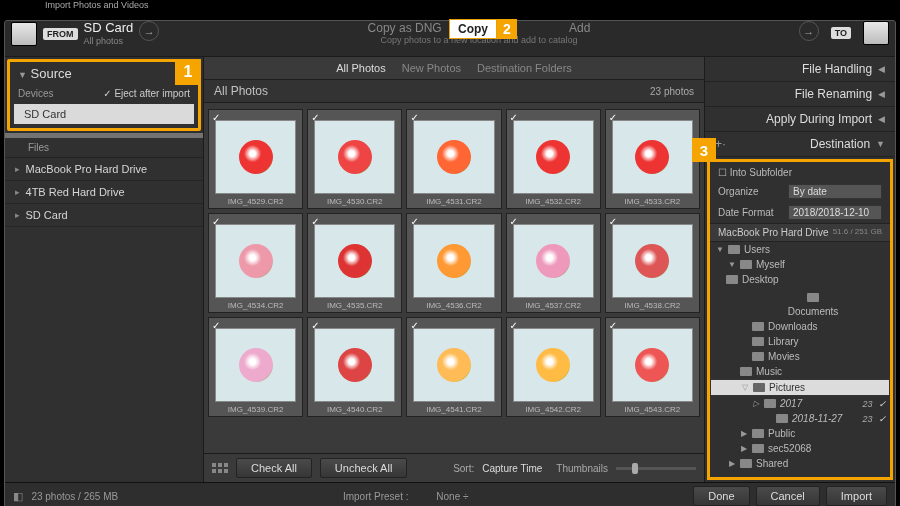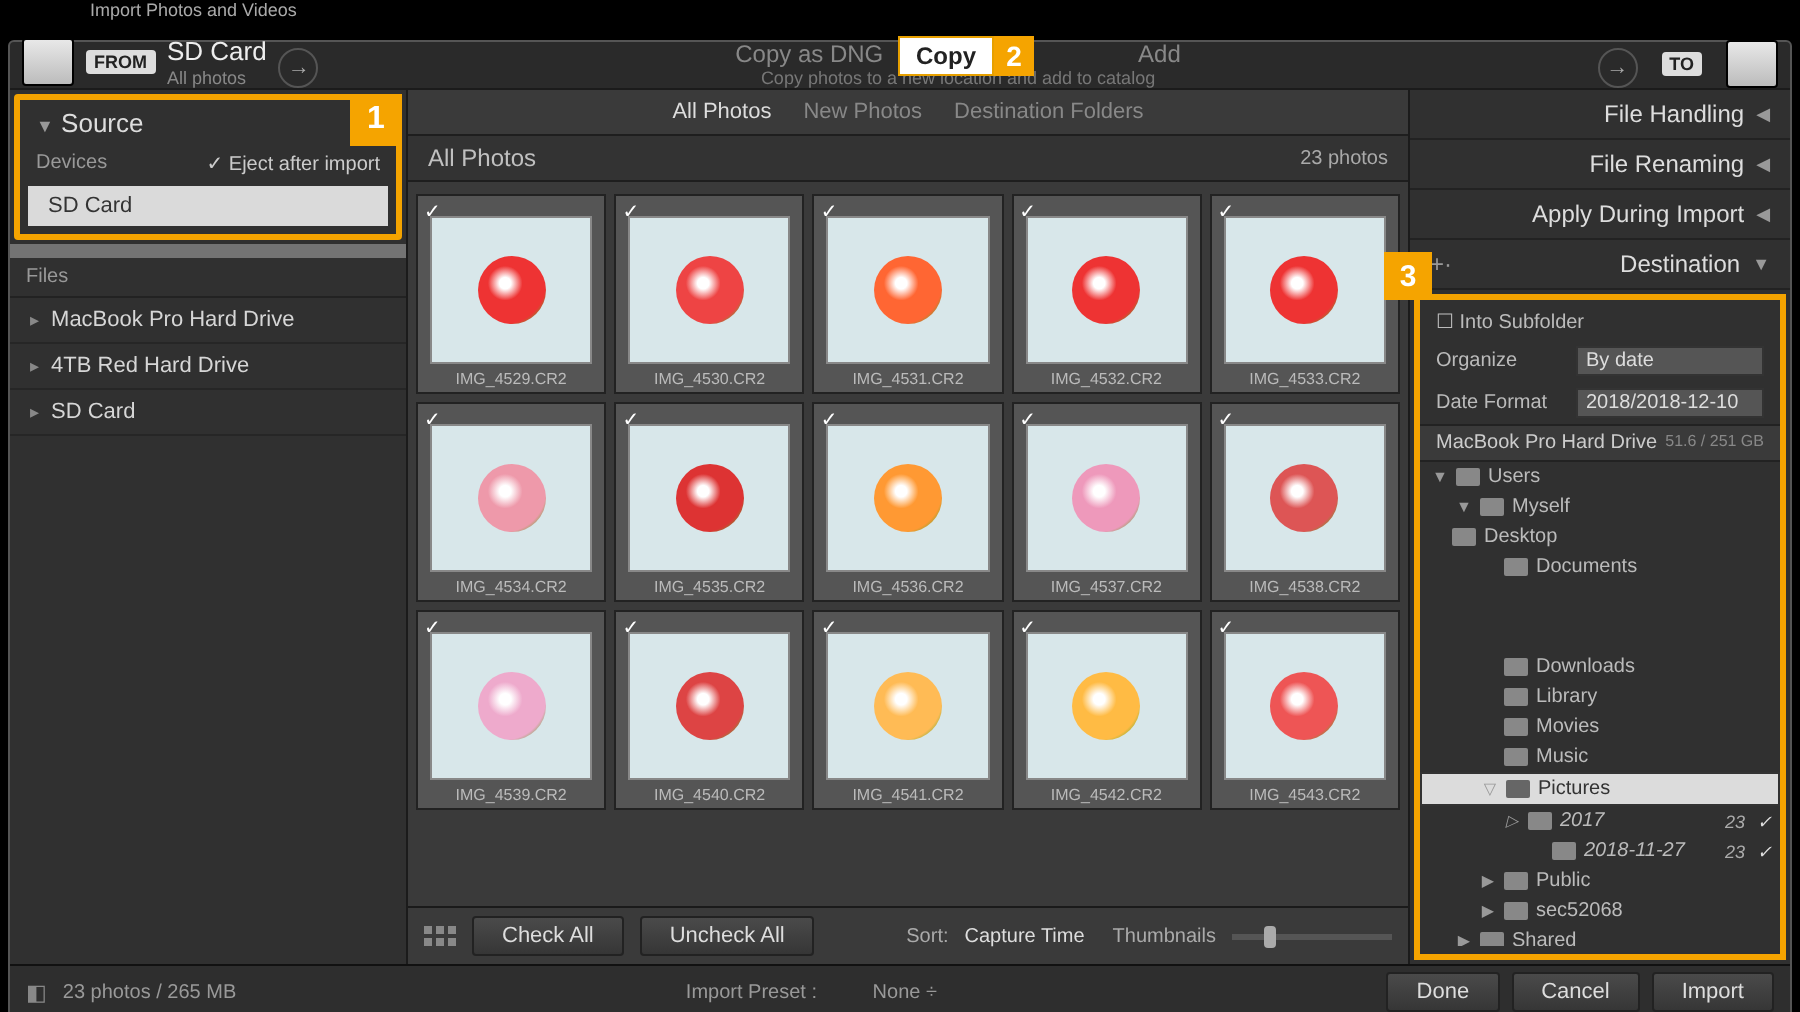--- a/index.html
+++ b/index.html
@@ -1,18 +1,18 @@
 <!DOCTYPE html>
 <html><head>
 <meta charset="utf-8">
 <style>
 html,body{margin:0;padding:0;width:900px;height:506px;background:#000;font-family:"Helvetica Neue",Arial,sans-serif;font-size:11px;color:#c0c0c0;overflow:hidden}
 .app{position:relative;top:8px;left:4px;width:892px;height:490px;background:#2a2a2a;border:1px solid #555;border-radius:3px;box-sizing:border-box;display:flex;flex-direction:column}
 .winTitle{font-size:9px;color:#aaa;padding:0 0 2px 45px}
-.topBar{height:24px;display:flex;align-items:flex-end;padding:0 6px;border-bottom:1px solid #1b1b1b;box-sizing:border-box}
+.topBar{height:36px;display:flex;align-items:flex-start;padding:0 6px;border-bottom:1px solid #1b1b1b;box-sizing:border-box}
 .driveIcon{width:24px;height:22px;background:linear-gradient(#e8e8e8,#bcbcbc);border:1px solid #000;border-radius:2px}
 .fromTag,.toTag{display:inline-block;font-size:9px;font-weight:bold;color:#222;background:#ddd;border-radius:2px;padding:1px 4px;margin:0 6px}
 .fromBox,.toBox{display:flex;align-items:center}
 .fromTitle{font-size:13px;color:#eee}
 .fromSub{font-size:9px;color:#888}
 .stack{display:flex;flex-direction:column;line-height:1.15}
 .topCenter{flex:1;text-align:center;position:relative}
 .modeRow{color:#888;font-size:12px}
 .modeRow span{margin:0 10px;cursor:pointer}
 .modeSub{font-size:9px;color:#777}
@@ -24,21 +24,21 @@
 .leftCol{width:198px;background:#303030;border-right:1px solid #1b1b1b;display:flex;flex-direction:column}
 .rightCol{width:190px;background:#303030;border-left:1px solid #1b1b1b;display:flex;flex-direction:column}
 .centerCol{flex:1;display:flex;flex-direction:column;background:#3a3a3a}
 .panelHead{display:flex;align-items:center;justify-content:space-between;padding:4px 8px;color:#ddd;font-size:13px}
 .panelHead .tri{font-size:9px;color:#999}
 .srcWrap{border:3px solid #f5a400;border-radius:2px;margin:2px;position:relative}
 .stepTag{position:absolute;top:-3px;right:-3px;width:26px;height:26px;background:#f5a400;color:#fff;font-size:16px;font-weight:bold;display:flex;align-items:center;justify-content:center}
 .devRow{display:flex;justify-content:space-between;align-items:flex-start;padding:3px 8px;font-size:10px;color:#999}
 .devRow .chk{font-size:10px;color:#ccc}
 .srcItem{background:#dadada;color:#333;padding:4px 10px;margin:2px 4px 4px 4px;font-size:11px}
-.subHead{color:#999;font-size:10px;padding:4px 8px;border-top:7px solid #737373;border-bottom:1px solid #222}
+.subHead{color:#999;font-size:10px;padding:4px 23px;border-top:5px solid #737373;border-bottom:1px solid #222}
 .fileItem{display:flex;align-items:center;padding:5px 10px;color:#d6d6d6;font-size:11px;border-bottom:1px solid #262626;cursor:pointer}
 .fileItem::before{content:"▸";color:#888;margin-right:6px;font-size:9px}
 .tabRow{height:22px;display:flex;align-items:center;justify-content:center;gap:16px;border-bottom:1px solid #1e1e1e;font-size:11px}
 .tabRow .tab{color:#888;cursor:pointer}
 .tabRow .tab.act{color:#ddd}
 .gridHead{display:flex;justify-content:space-between;align-items:center;padding:4px 10px;font-size:12px;background:#333;border-bottom:1px solid #1e1e1e}
 .gridHead .count{font-size:10px;color:#aaa}
 .grid{flex:1;overflow:hidden;padding:6px 4px;display:grid;grid-template-columns:repeat(5,1fr);grid-auto-rows:100px;gap:4px}
 .thumb{background:#555;border:1px solid #222;display:flex;flex-direction:column;position:relative}
 .thumb .chkbox{position:absolute;top:2px;left:3px;color:#fff;font-size:10px}
@@ -312,41 +312,41 @@
             <div class="row" style="padding-left: 18px;">
               <span class="caret">▼</span>
               <span class="ico"></span>
               <span>Myself</span>
             </div>
             <div class="row" style="">
               <span class="caret"></span>
               <span class="ico"></span>
               <span>Desktop</span>
             </div>
+            <div class="row" style="padding-left: 30px; flex-direction: column;">
+              <span class="caret"></span>
+              <span class="ico"></span>
+              <span>Documents</span>
+            </div>
             <div class="row" style="padding-left: 30px;">
               <span class="caret"></span>
               <span class="ico"></span>
-              <span>Documents</span>
-            </div>
-            <div class="row" style="padding-left: 30px; margin-top: 35px;">
-              <span class="caret"></span>
-              <span class="ico"></span>
               <span>Downloads</span>
             </div>
             <div class="row" style="padding-left: 30px;">
               <span class="caret"></span>
               <span class="ico"></span>
               <span>Library</span>
             </div>
             <div class="row" style="padding-left: 30px;">
               <span class="caret"></span>
               <span class="ico"></span>
               <span>Movies</span>
             </div>
-            <div class="row" style="padding-left: 30px;">
+            <div class="row" style="padding-left: 18px;">
               <span class="caret"></span>
               <span class="ico"></span>
               <span>Music</span>
             </div>
             <div class="row sel" style="padding-left: 30px;">
               <span class="caret">▽</span>
               <span class="ico"></span>
               <span>Pictures</span>
             </div>
             <div class="row" style="padding-left: 42px; font-style: italic;">

